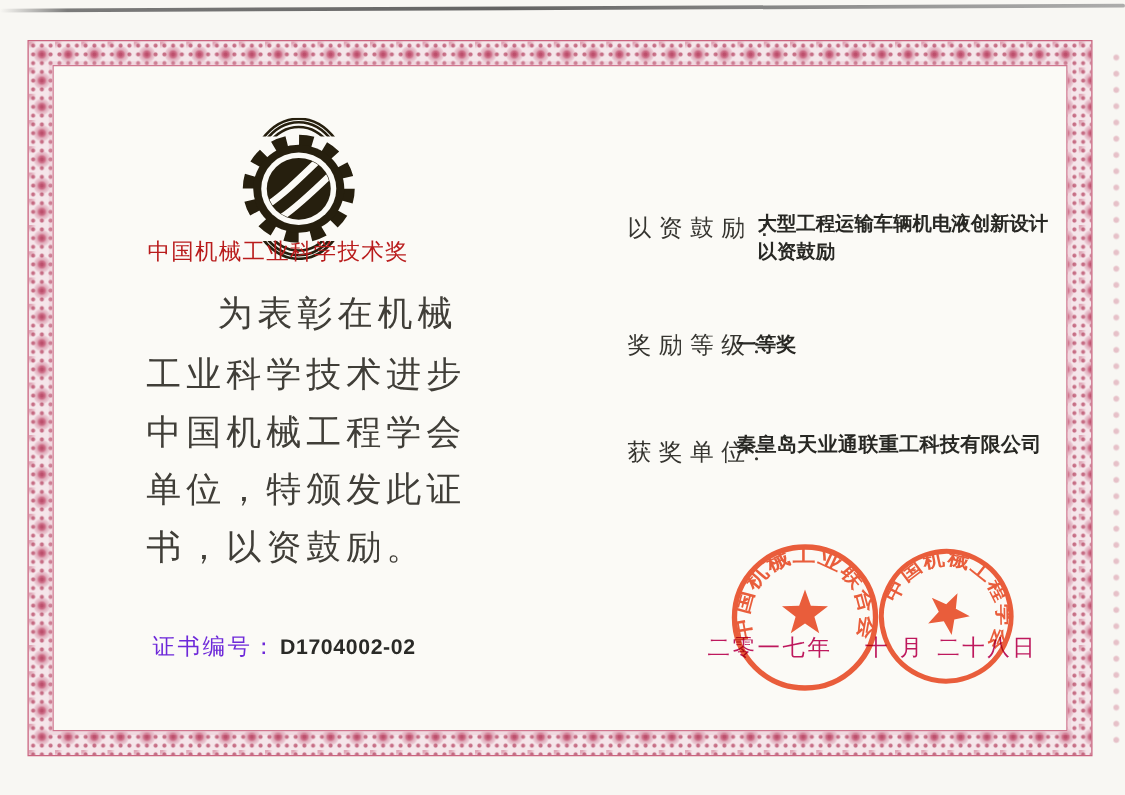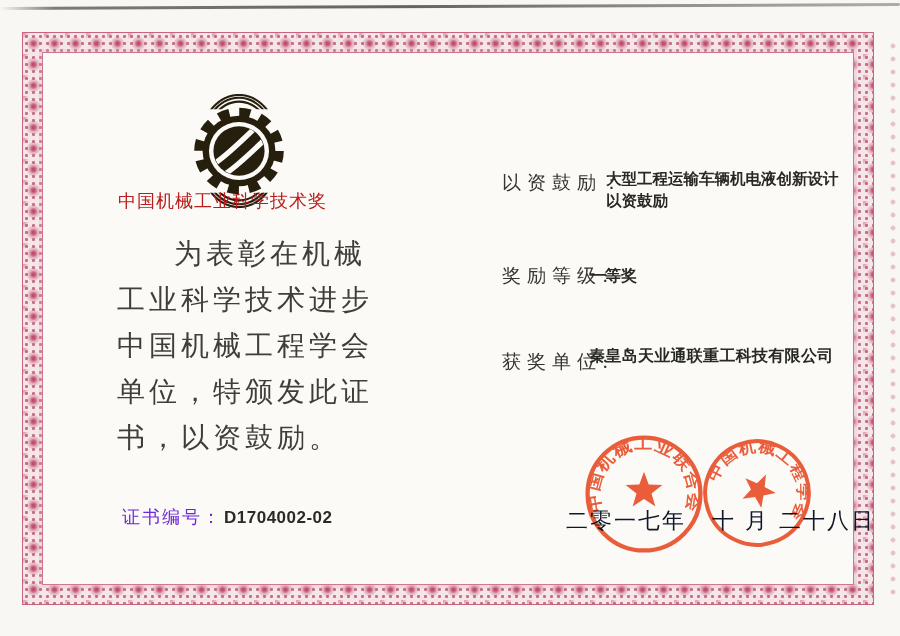--- a/index.html
+++ b/index.html
@@ -48,21 +48,21 @@
     position:absolute;left:118px;top:189px;width:246px;
     text-align:left;font-family:"DejaVu Sans", sans-serif;
     font-size:18px;font-weight:500;letter-spacing:1px;color:#b91c1c;white-space:nowrap;
   }
 
   .body-text{position:absolute;left:117px;top:231px;width:300px;color:#403e38;}
   .body-line{
     font-size:28px;line-height:46px;letter-spacing:4px;white-space:nowrap;
     font-family:"DejaVu Serif", serif;
   }
-  .body-line.first{padding-left:57px;}
+  .body-line.first{padding-left:57px;font-family:Liberation Mono, monospace;}
 
   .certno{position:absolute;left:122px;top:505px;white-space:nowrap;}
   .certno-label{font-size:18px;letter-spacing:2px;color:#6d28d9;}
   .certno-value{
     font-family:"Liberation Sans", sans-serif;font-weight:700;font-size:17px;
     color:#2a2a27;margin-left:2px;letter-spacing:.5px;
   }
 
   .field-label{
     position:absolute;left:502px;font-size:19px;letter-spacing:6px;
@@ -71,21 +71,21 @@
   .field-value{
     position:absolute;font-family:"DejaVu Sans", sans-serif;font-weight:600;
     color:#28282.5;color:#282824;white-space:nowrap;
   }
   .v-project{left:606px;top:169px;font-size:15.5px;line-height:21.5px;white-space:normal;width:255px;}
   .v-grade{left:589px;top:266px;font-size:16px;}
   .v-unit{left:589px;top:346px;font-size:16px;letter-spacing:.3px;}
 
   .date-line{
     position:absolute;left:566px;top:506px;white-space:nowrap;
-    font-size:22px;color:#0f172a;letter-spacing:2px;z-index:1;
+    font-size:18px;color:#be185d;letter-spacing:2px;z-index:1;
   }
   .date-line .gap1{display:inline-block;width:26px;}
   .date-line .gap2{display:inline-block;width:10px;}
 
   .seal{position:absolute;mix-blend-mode:multiply;opacity:.92;z-index:2;}
   .seal-left{left:583px;top:433px;width:122px;height:122px;}
   .seal-right{left:701px;top:437px;width:112px;height:112px;transform:rotate(26deg);}
 </style>
 </head>
 <body>

